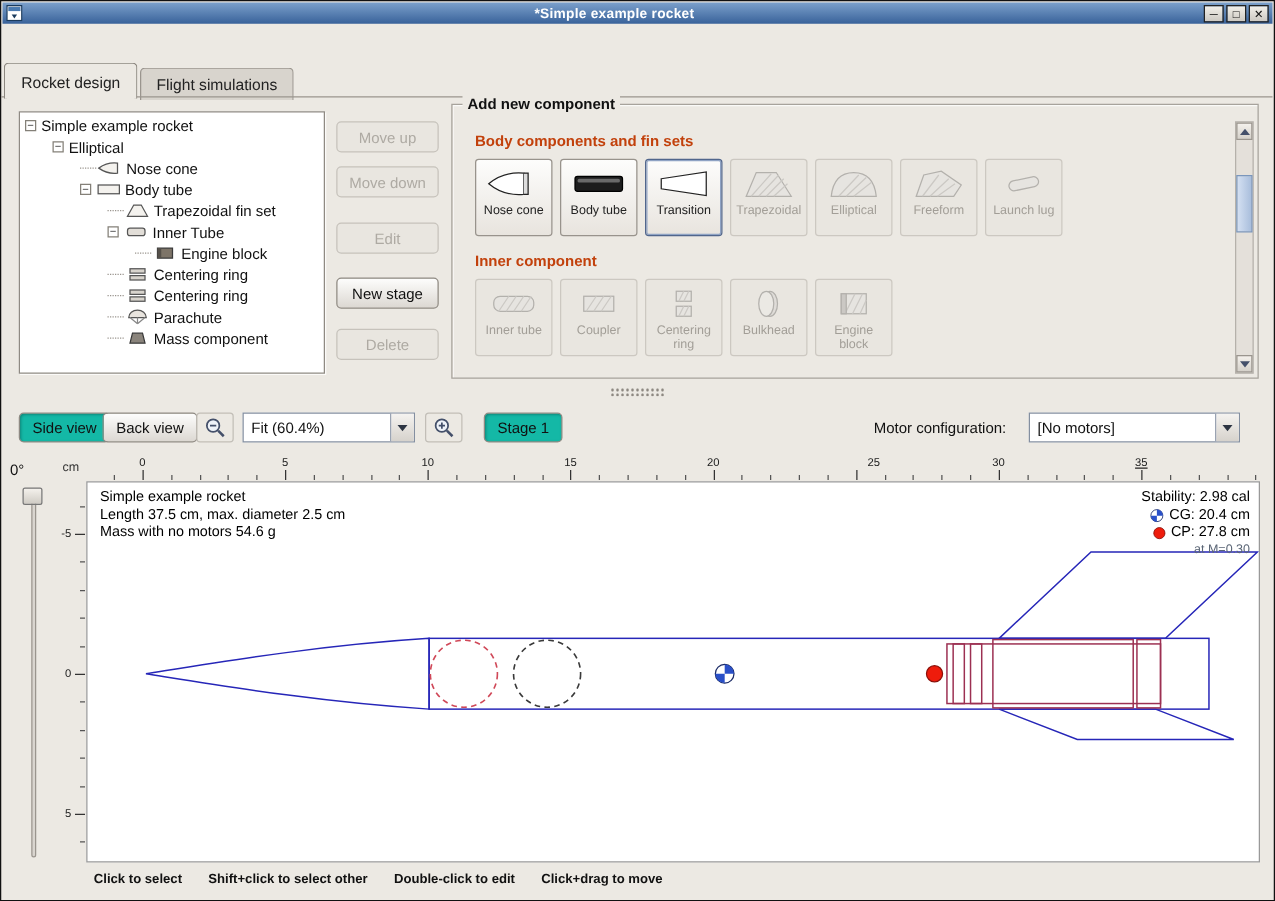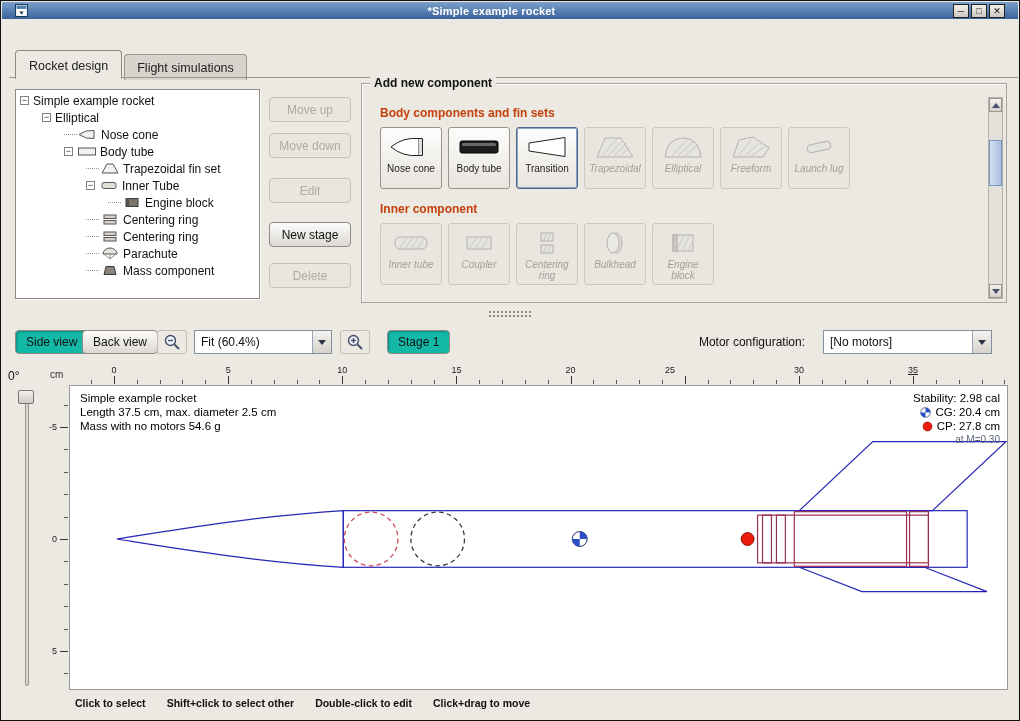--- a/index.html
+++ b/index.html
@@ -1,33 +1,33 @@
 <!DOCTYPE html>
 <html><head>
 <meta charset="utf-8">
 <style>
   * { box-sizing: border-box; margin: 0; padding: 0; }
   html,body { background:#7d7d7d; font-family:"Liberation Sans", sans-serif; }
   .window { position:relative; width:1020px; height:721px; background:#ece9e3; border:1px solid #111; overflow:hidden; }
 
   
   .titlebar { position:absolute; left:1px; top:1px; right:1px; height:17px;
-    background:linear-gradient(#7ba0cb,#39629a); display:flex; align-items:center; padding:0 13px; }
+    background:linear-gradient(#7ba0cb,#39629a); display:flex; align-items:center; padding:0 3px; }
   .win-icon { width:13px; height:13px; margin-right:4px; display:inline-flex; }
   .title-text { flex:1; text-align:center; color:#fff; font-weight:bold; font-size:11px; letter-spacing:.2px; }
   .win-btn { width:16px; height:14px; margin-left:2px; background:linear-gradient(#f2efe9,#cdc9c2);
     border:1px solid #222; font-size:9px; line-height:12px; text-align:center; color:#111; cursor:default; }
 
   
   .menubar { position:absolute; left:1px; top:20px; right:1px; height:24px; padding-left:6px; }
   .menu-item { display:inline-block; padding:4px 9px; font-size:13px; color:#111; }
   .menu-item::first-letter { text-decoration:underline; }
 
   
-  .tabbar { position:absolute; left:14px; top:48px; right:1px; height:29px; }
+  .tabbar { position:absolute; left:2px; top:48px; right:1px; height:29px; }
   .tabbar::after { content:''; position:absolute; left:-6px; right:0; bottom:0; border-bottom:1px solid #9a958e; }
   .tab { display:inline-block; position:relative; margin-right:2px; padding:6px 12px 5px;
     font-size:12.5px; color:#222; background:#d8d4cd; border:1px solid #9a958e; border-bottom:none;
     border-radius:4px 4px 0 0; top:3px; }
   .tab.active { background:#ece9e3; top:1px; padding:8px 13px 6px; z-index:3; border-color:#8d8881; }
 
   
   .tree-panel { position:absolute; left:14px; top:88px; width:245px; height:210px; background:#fff;
     border:1px solid #8f8a83; box-shadow:1px 1px 0 #fbfaf8; overflow:hidden; padding-top:2px; }
   .tree-row { display:flex; align-items:center; height:17px; font-size:12px; color:#111; white-space:nowrap; }
@@ -51,21 +51,21 @@
   .section-label { font-size:12px; font-weight:bold; color:#c2410c; margin:2px 0 7px; }
   .comp-row { display:flex; gap:6px; margin-bottom:13px; }
   .comp-btn { width:62px; height:62px; border:1px solid #98938c; border-radius:3px;
     background:linear-gradient(#fdfdfc,#e8e4de); padding-top:5px; text-align:center; }
   .comp-btn.selected { border:1px solid #51668c; box-shadow:inset 0 0 0 1px #8fa3c4; }
   .comp-btn.disabled { border-color:#ccc8c1; background:#e9e6e0; }
   .comp-icon { height:28px; margin-bottom:2px; display:flex; align-items:center; justify-content:center; }
   .comp-icon svg { width:44px; height:26px; }
   .comp-btn.disabled .comp-icon { opacity:.55; filter:grayscale(55%); }
   .comp-label { font-size:10px; line-height:11px; color:#222; padding:0 2px; }
-  .comp-btn.disabled .comp-label { color:#a29e97;font-style:italic; }
+  .comp-btn.disabled .comp-label { color:#a29e97; }
 
   
   .vscroll { position:absolute; right:3px; top:13px; bottom:3px; width:15px; background:#e4e0da;
     border:1px solid #b5b1aa; }
   .vs-btn { position:absolute; left:0; width:13px; height:14px; background:linear-gradient(#f4f1ec,#d5d1ca);
     border:1px solid #9a958e; display:flex; align-items:center; justify-content:center; }
   .vs-btn.up { top:0; } .vs-btn.down { bottom:0; }
   .arr-up { border:4px solid transparent; border-bottom:5px solid #44506a; margin-top:-4px; }
   .arr-down { border:4px solid transparent; border-top:5px solid #44506a; margin-bottom:-4px; }
   .vs-thumb { position:absolute; left:0; top:42px; width:13px; height:46px;
@@ -449,21 +449,21 @@
       <div class="tick-x major" style="left: 844.05px;"></div>
       <div class="tick-x" style="left: 866.88px;"></div>
       <div class="tick-x" style="left: 889.71px;"></div>
       <div class="tick-x" style="left: 912.54px;"></div>
       <div class="tick-x" style="left: 935.37px;"></div>
       <div class="tick-x-label" style="left: 45px;">0</div>
       <div class="tick-x-label" style="left: 159.15px;">5</div>
       <div class="tick-x-label" style="left: 273.3px;">10</div>
       <div class="tick-x-label" style="left: 387.45px;">15</div>
       <div class="tick-x-label" style="left: 501.6px;">20</div>
-      <div class="tick-x-label" style="left: 601px;">25</div>
+      <div class="tick-x-label" style="left: 630px;">25</div>
       <div class="tick-x-label" style="left: 729.9px;">30</div>
       <div class="tick-x-label" style="left: 844.05px; text-decoration: underline;">35</div>
     </div>
   <div class="ruler-y">
       <div class="tick-y" style="top: 19.6px;"></div>
       <div class="tick-y major" style="top: 42px;"></div>
       <div class="tick-y" style="top: 64.4px;"></div>
       <div class="tick-y" style="top: 86.8px;"></div>
       <div class="tick-y" style="top: 109.2px;"></div>
       <div class="tick-y" style="top: 131.6px;"></div>

